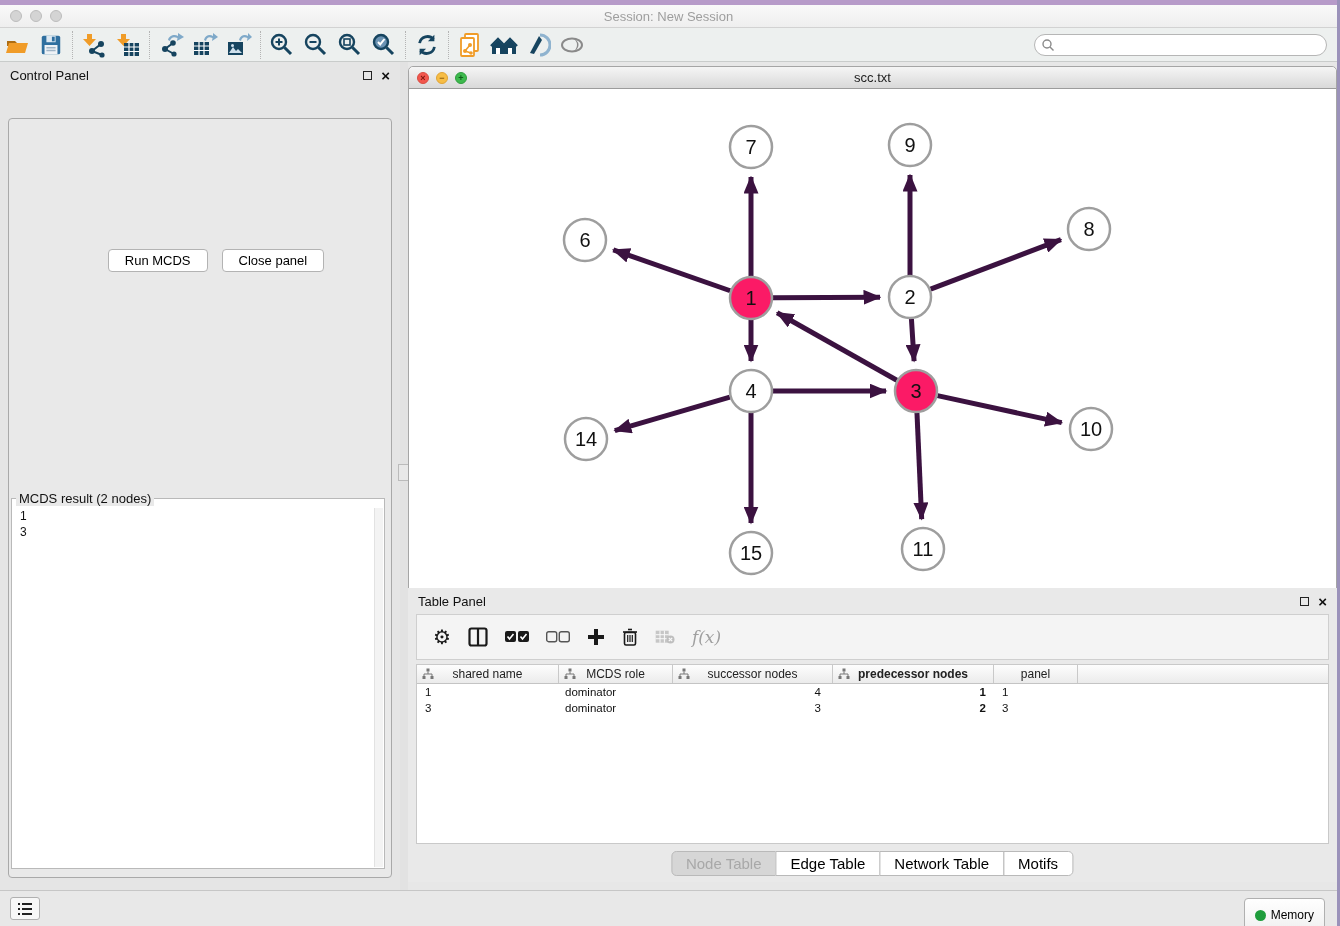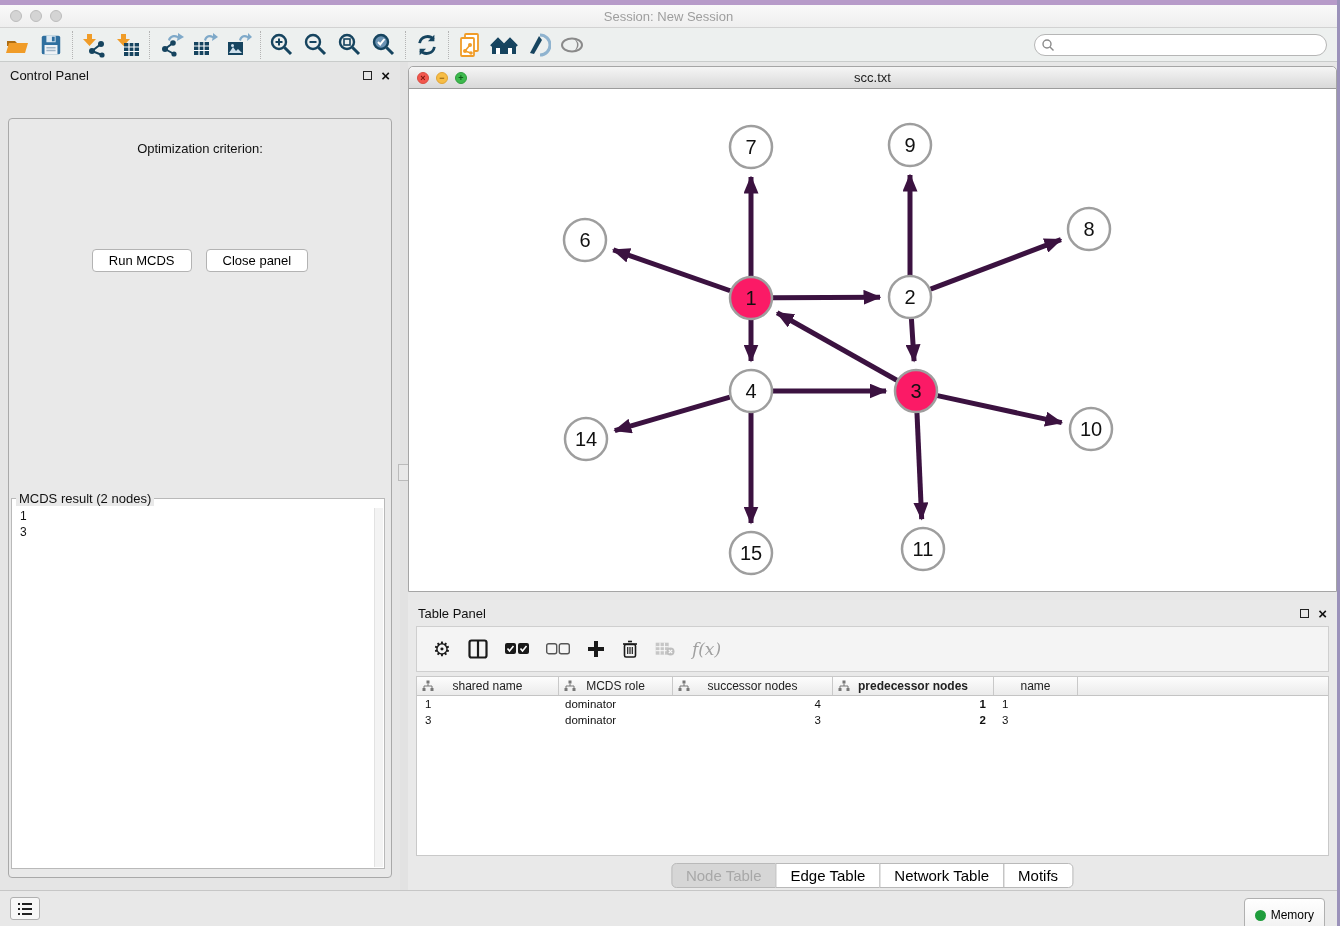--- a/index.html
+++ b/index.html
@@ -43,21 +43,21 @@
 
   .cp-body { position:absolute; left:8px; top:56px; width:384px; height:760px;
     border:1px solid #a9a9a9; border-radius:4px; background:#e9e9e9; }
   .opt-label { text-align:center; margin-top:22px; font-size:13px; color:#111; }
   .dropdown { position:absolute; left:36px; top:96px; width:311px; height:22px; background:#fff;
     border:1px solid #b0b0b0; border-radius:4px; display:flex; align-items:center;
     padding:0 8px; font-size:13px; cursor:pointer; }
   .stepper { margin-left:auto; display:flex; flex-direction:column; gap:2px; }
   .tri-up { width:0;height:0;border-left:4px solid transparent;border-right:4px solid transparent;border-bottom:5px solid #555; }
   .tri-dn { width:0;height:0;border-left:4px solid transparent;border-right:4px solid transparent;border-top:5px solid #555; }
-  .btn-row { position:absolute; left:0; top:130px; width:100%; display:flex; justify-content:center; gap:14px; }
+  .btn-row { position:absolute; left:16px; top:130px; width:100%; display:flex; justify-content:center; gap:14px; }
   .pbtn { background:#fff; border:1px solid #b3b3b3; border-radius:4px; padding:3px 16px; font-size:13px; cursor:pointer; }
 
   .mcds-fieldset { position:absolute; left:2px; top:372px; width:374px; height:378px;
     border:1px solid #b9b9b9; background:#fff; }
   .mcds-fieldset legend { font-size:13px; color:#111; margin-left:4px; padding:0 3px; background:#e9e9e9; }
   .mcds-list { font-size:12px; color:#111; padding:2px 0 0 8px; line-height:16px; }
   .mcds-scroll { position:absolute; right:1px; top:2px; bottom:1px; width:9px; background:#f3f3f3; border-left:1px solid #e2e2e2; }
 
   
   .splitter { position:absolute; left:400px; top:62px; width:8px; height:828px; background:#e2e2e2; }
@@ -69,21 +69,21 @@
   .net-titlebar { height:22px; background:linear-gradient(#f5f5f5,#d9d9d9); border-bottom:1px solid #9c9c9c;
     border-radius:5px 5px 0 0; display:flex; align-items:center; position:relative; }
   .net-title { position:absolute; left:0; right:0; text-align:center; font-size:13px; color:#222; }
   .tl { width:12px; height:12px; border-radius:50%; font-size:9px; font-weight:bold; display:flex; align-items:center; justify-content:center; cursor:pointer; }
   .tl-red { background:#f2564d; border:1px solid #d94c42; color:#7c140d; }
   .tl-yellow { background:#f7bd45; border:1px solid #e0a437; color:#8c5d10; }
   .tl-green { background:#3db94d; border:1px solid #2f9e3f; color:#0e5d18; }
   .net-canvas { position:relative; width:927px; height:502px; background:#fff; overflow:hidden; }
 
   
-  .table-panel { position:absolute; left:408px; top:600px; width:929px; height:294px; background:#e9e9e9; }
+  .table-panel { position:absolute; left:408px; top:588px; width:929px; height:294px; background:#e9e9e9; }
   .tp-toolbar { position:absolute; left:8px; right:8px; top:26px; height:46px; background:#f4f4f4;
     border:1px solid #cfcfcf; display:flex; align-items:center; gap:17px; padding-left:16px; }
   .tp-icon { display:flex; align-items:center; justify-content:center; cursor:pointer; }
   .gear-glyph { font-size:20px; color:#1a1a1a; line-height:1; }
   .fx { font-family:"DejaVu Serif", serif; font-style:italic; font-size:17px; color:#9f9f9f; }
   .disabled { opacity:.5; }
 
   .ntable { position:absolute; left:8px; right:8px; top:76px; bottom:38px; background:#fff; border:1px solid #c9c9c9; overflow:hidden; }
   .thead { display:flex; height:19px; background:linear-gradient(#fdfdfd,#ebebeb); border-bottom:1px solid #c4c4c4; }
   .th { display:flex; align-items:center; justify-content:center; gap:4px; font-size:12px; color:#222;
@@ -274,21 +274,20 @@
 
 <div class="control-panel">
   <div class="panel-header">
     <span class="ph-title">Control Panel</span>
     <span class="ph-icons">
       <span class="float-box"></span>
       <span class="close-x">×</span>
     </span>
   </div>
   <div class="cp-body">
-    <div class="opt-label">Optimization criterion:</div>
     <div class="btn-row">
       <button class="pbtn">Run MCDS</button>
       <button class="pbtn">Close panel</button>
     </div>
     <fieldset class="mcds-fieldset">
       <legend>MCDS result (2 nodes)</legend>
       <div class="mcds-list">
           <div>1</div>
           <div>3</div>
         </div>
@@ -446,21 +445,21 @@
       <div class="th c3">
         <svg class="sit" width="12" height="12" viewBox="0 0 12 12">
             <rect x="4.5" y="0.5" width="3" height="3" fill="#777"></rect>
             <rect x="0.5" y="8" width="3" height="3" fill="#777"></rect>
             <rect x="8.5" y="8" width="3" height="3" fill="#777"></rect>
             <path d="M6 3.5 v2.5 M2 8 v-2 h8 v2" stroke="#777" fill="none"></path>
           </svg>
         <span>predecessor nodes</span>
       </div>
       <div class="th c4">
-        <span>name</span>
+        <span>panel</span>
       </div>
     </div>
     <div>
         <div class="trow">
           <div class="tcell c0">1</div>
           <div class="tcell c1">dominator</div>
           <div class="tcell c2">4</div>
           <div class="tcell c3">1</div>
           <div class="tcell c4">1</div>
         </div>

